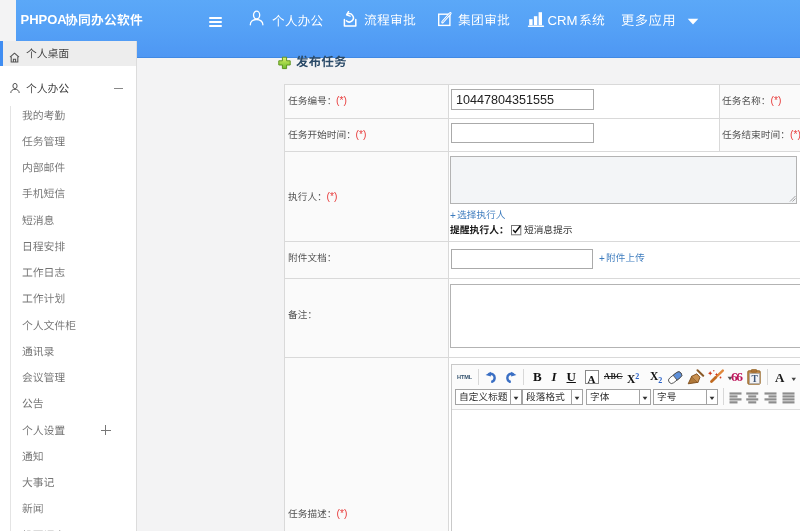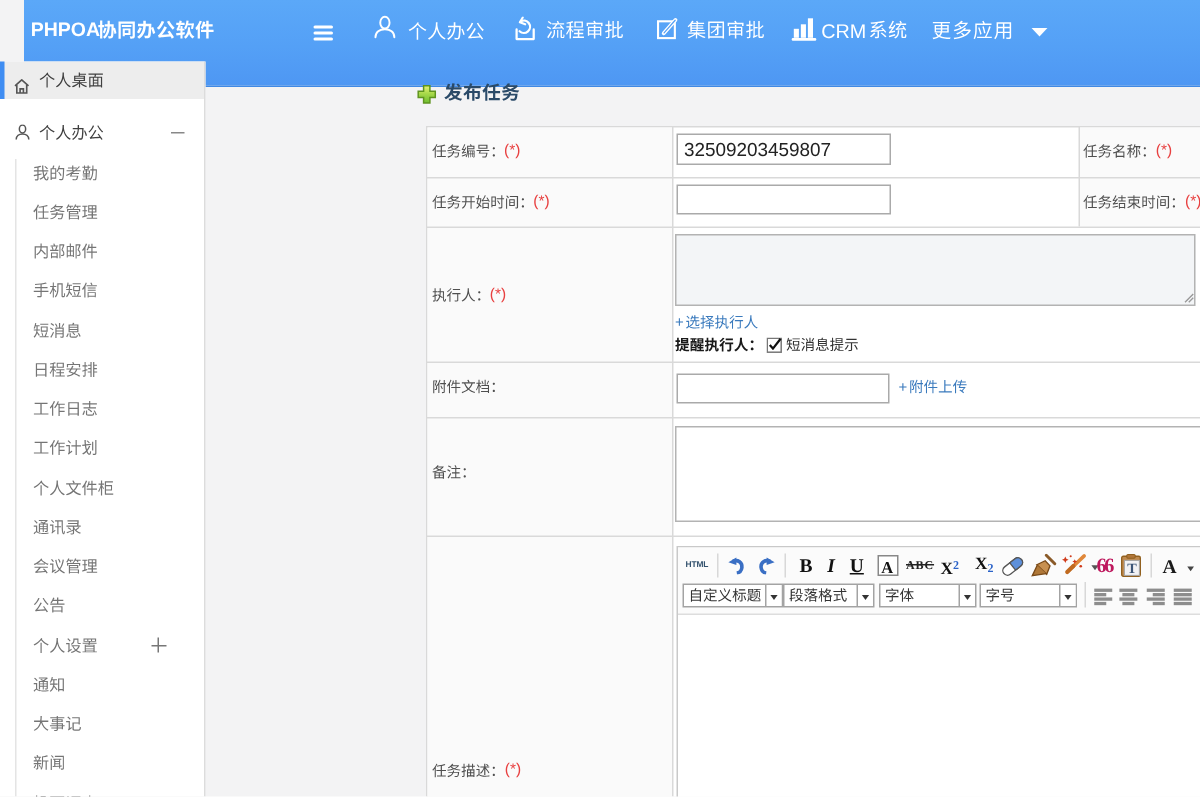--- a/index.html
+++ b/index.html
@@ -146,21 +146,21 @@
 <div class="abs" style="left:284px;top:117.5px;width:516px;height:1px;background:#d9d9d9"></div>
 <div class="abs" style="left:284px;top:151px;width:516px;height:1px;background:#d9d9d9"></div>
 <div class="abs" style="left:284px;top:240.5px;width:516px;height:1px;background:#d9d9d9"></div>
 <div class="abs" style="left:284px;top:277.5px;width:516px;height:1px;background:#d9d9d9"></div>
 <div class="abs" style="left:284px;top:356.5px;width:516px;height:1px;background:#d9d9d9"></div>
 <svg style="position:absolute;left:287.5px;top:93.6px;overflow:visible" width="48.5" height="12.2" viewBox="0 -10.3 48.5 12.2">
     <path fill="#4f4f4f" d="M3.3 -0.3V0.4H9.2V-0.3H6.6V-3.3H9.3V-4H6.6V-6.7C7.4 -6.9 8.3 -7.1 8.9 -7.3L8.4 -7.9C7.2 -7.5 5.1 -7.1 3.3 -6.8C3.3 -6.7 3.5 -6.4 3.5 -6.2C4.2 -6.3 5 -6.4 5.8 -6.6V-4H2.9V-3.3H5.8V-0.3ZM2.9 -8.1C2.3 -6.6 1.3 -5.1 0.2 -4.2C0.3 -4 0.6 -3.6 0.7 -3.5C1 -3.8 1.4 -4.3 1.8 -4.8V0.8H2.5V-5.8C2.9 -6.5 3.3 -7.2 3.6 -7.9Z M14 -3.7C14 -3.3 13.9 -3 13.8 -2.7H10.9V-2.1H13.6C13.1 -0.8 12 -0.2 10.3 0.1C10.4 0.3 10.6 0.6 10.7 0.8C12.6 0.3 13.8 -0.5 14.4 -2.1H17.3C17.2 -0.8 17 -0.2 16.8 -0C16.7 0 16.5 0.1 16.3 0.1C16.1 0.1 15.5 0 14.9 -0C15 0.2 15.1 0.4 15.1 0.6C15.7 0.7 16.2 0.7 16.5 0.7C16.9 0.6 17.1 0.6 17.3 0.4C17.7 0.1 17.9 -0.6 18.1 -2.4C18.1 -2.5 18.1 -2.7 18.1 -2.7H14.6C14.7 -3 14.7 -3.3 14.8 -3.6ZM16.9 -6.5C16.4 -5.9 15.6 -5.5 14.6 -5.1C13.9 -5.4 13.3 -5.9 12.8 -6.4L13 -6.5ZM13.4 -8.2C12.9 -7.3 11.9 -6.3 10.6 -5.6C10.7 -5.5 10.9 -5.2 11 -5.1C11.5 -5.3 12 -5.7 12.4 -6C12.8 -5.5 13.2 -5.1 13.8 -4.8C12.7 -4.5 11.4 -4.2 10.1 -4.1C10.3 -3.9 10.4 -3.6 10.4 -3.5C11.9 -3.6 13.3 -3.9 14.6 -4.4C15.8 -4 17.1 -3.7 18.6 -3.6C18.7 -3.8 18.9 -4.1 19 -4.2C17.7 -4.3 16.5 -4.5 15.5 -4.8C16.6 -5.3 17.5 -6 18.1 -6.9L17.6 -7.2L17.5 -7.1H13.6C13.8 -7.4 14 -7.7 14.2 -8Z M19.8 -0.5 20 0.1C20.8 -0.2 21.8 -0.6 22.8 -1L22.6 -1.6C21.6 -1.2 20.5 -0.8 19.8 -0.5ZM20 -4.1C20.1 -4.2 20.4 -4.2 21.4 -4.4C21 -3.7 20.7 -3.2 20.5 -3.1C20.2 -2.7 20 -2.4 19.8 -2.4C19.9 -2.2 20 -1.9 20.1 -1.8C20.2 -1.9 20.5 -2 22.7 -2.5C22.7 -2.6 22.6 -2.9 22.6 -3.1L21 -2.7C21.7 -3.6 22.4 -4.7 22.9 -5.8L22.3 -6.1C22.2 -5.8 22 -5.4 21.8 -5L20.7 -4.9C21.2 -5.8 21.8 -6.8 22.2 -7.9L21.5 -8.1C21.1 -7 20.5 -5.7 20.3 -5.4C20.1 -5 19.9 -4.8 19.8 -4.8C19.8 -4.6 20 -4.2 20 -4.1ZM25.5 -3.4V-2H24.6V-3.4ZM25.9 -3.4H26.6V-2H25.9ZM24.1 -4V0.7H24.6V-1.4H25.5V0.5H25.9V-1.4H26.6V0.4H27.1V-1.4H27.8V0.1C27.8 0.1 27.8 0.2 27.8 0.2C27.7 0.2 27.5 0.2 27.3 0.2C27.4 0.3 27.4 0.5 27.5 0.7C27.8 0.7 28 0.7 28.2 0.6C28.4 0.5 28.4 0.3 28.4 0.1V-4L27.8 -4ZM27.1 -3.4H27.8V-2H27.1ZM25.3 -8C25.4 -7.7 25.6 -7.4 25.7 -7.1H23.4V-5C23.4 -3.5 23.3 -1.3 22.4 0.2C22.6 0.3 22.9 0.5 23 0.6C23.9 -1 24.1 -3.2 24.1 -4.8H28.3V-7.1H26.5C26.4 -7.4 26.2 -7.9 25.9 -8.2ZM24.1 -6.5H27.6V-5.4H24.1Z M31.6 -7.1H36.2V-5.8H31.6ZM30.9 -7.8V-5.1H37V-7.8ZM29.7 -4.3V-3.6H31.7C31.5 -3 31.3 -2.3 31.1 -1.9H36.2C36 -0.7 35.8 -0.2 35.5 0C35.4 0.1 35.3 0.1 35.1 0.1C34.8 0.1 34.1 0.1 33.4 0C33.5 0.2 33.6 0.5 33.7 0.7C34.3 0.8 35 0.8 35.3 0.7C35.7 0.7 35.9 0.7 36.1 0.5C36.5 0.2 36.7 -0.6 37 -2.2C37 -2.3 37 -2.5 37 -2.5H32.2L32.5 -3.6H38.2V-4.3Z M41.2 -4.7C41.6 -4.7 42 -5 42 -5.4C42 -5.9 41.6 -6.2 41.2 -6.2C40.8 -6.2 40.5 -5.9 40.5 -5.4C40.5 -5 40.8 -4.7 41.2 -4.7ZM41.2 0C41.6 0 42 -0.3 42 -0.7C42 -1.1 41.6 -1.4 41.2 -1.4C40.8 -1.4 40.5 -1.1 40.5 -0.7C40.5 -0.3 40.8 0 41.2 0Z"></path>
   </svg>
 <span class="abs" style="left:336px;top:94.5px;font-size:10.3px;color:#e84040">(*)</span>
 <div class="abs" style="left:450.5px;top:89px;width:143px;height:21px;border:1px solid #aaa;background:#fff"></div>
-<span class="abs" style="left:456px;top:93px;font-size:12.6px;color:#222">32509203459807</span>
+<span class="abs" style="left:456px;top:93px;font-size:12.6px;color:#222">10447804351555</span>
 <svg style="position:absolute;left:722px;top:94.1px;overflow:visible" width="48.5" height="12.2" viewBox="0 -10.3 48.5 12.2">
     <path fill="#4f4f4f" d="M3.3 -0.3V0.4H9.2V-0.3H6.6V-3.3H9.3V-4H6.6V-6.7C7.4 -6.9 8.3 -7.1 8.9 -7.3L8.4 -7.9C7.2 -7.5 5.1 -7.1 3.3 -6.8C3.3 -6.7 3.5 -6.4 3.5 -6.2C4.2 -6.3 5 -6.4 5.8 -6.6V-4H2.9V-3.3H5.8V-0.3ZM2.9 -8.1C2.3 -6.6 1.3 -5.1 0.2 -4.2C0.3 -4 0.6 -3.6 0.7 -3.5C1 -3.8 1.4 -4.3 1.8 -4.8V0.8H2.5V-5.8C2.9 -6.5 3.3 -7.2 3.6 -7.9Z M14 -3.7C14 -3.3 13.9 -3 13.8 -2.7H10.9V-2.1H13.6C13.1 -0.8 12 -0.2 10.3 0.1C10.4 0.3 10.6 0.6 10.7 0.8C12.6 0.3 13.8 -0.5 14.4 -2.1H17.3C17.2 -0.8 17 -0.2 16.8 -0C16.7 0 16.5 0.1 16.3 0.1C16.1 0.1 15.5 0 14.9 -0C15 0.2 15.1 0.4 15.1 0.6C15.7 0.7 16.2 0.7 16.5 0.7C16.9 0.6 17.1 0.6 17.3 0.4C17.7 0.1 17.9 -0.6 18.1 -2.4C18.1 -2.5 18.1 -2.7 18.1 -2.7H14.6C14.7 -3 14.7 -3.3 14.8 -3.6ZM16.9 -6.5C16.4 -5.9 15.6 -5.5 14.6 -5.1C13.9 -5.4 13.3 -5.9 12.8 -6.4L13 -6.5ZM13.4 -8.2C12.9 -7.3 11.9 -6.3 10.6 -5.6C10.7 -5.5 10.9 -5.2 11 -5.1C11.5 -5.3 12 -5.7 12.4 -6C12.8 -5.5 13.2 -5.1 13.8 -4.8C12.7 -4.5 11.4 -4.2 10.1 -4.1C10.3 -3.9 10.4 -3.6 10.4 -3.5C11.9 -3.6 13.3 -3.9 14.6 -4.4C15.8 -4 17.1 -3.7 18.6 -3.6C18.7 -3.8 18.9 -4.1 19 -4.2C17.7 -4.3 16.5 -4.5 15.5 -4.8C16.6 -5.3 17.5 -6 18.1 -6.9L17.6 -7.2L17.5 -7.1H13.6C13.8 -7.4 14 -7.7 14.2 -8Z M22 -5.1C22.4 -4.8 23 -4.3 23.4 -3.9C22.3 -3.3 21.1 -2.9 19.9 -2.6C20 -2.5 20.2 -2.2 20.2 -2C20.8 -2.1 21.3 -2.3 21.8 -2.5V0.8H22.6V0.3H26.9V0.8H27.6V-3.3H23.8C25.4 -4.2 26.8 -5.4 27.6 -6.9L27.1 -7.2L27 -7.2H23.5C23.8 -7.4 24 -7.7 24.2 -8L23.3 -8.2C22.8 -7.2 21.7 -6.2 20.1 -5.4C20.2 -5.3 20.5 -5 20.6 -4.9C21.5 -5.3 22.3 -5.9 22.9 -6.5H26.5C25.9 -5.7 25.1 -4.9 24.1 -4.3C23.7 -4.7 23 -5.2 22.5 -5.5ZM26.9 -0.4H22.6V-2.6H26.9Z M34.1 -4.4C33.8 -3.2 33.5 -1.9 32.9 -1.2C33.1 -1.1 33.4 -0.9 33.5 -0.8C34 -1.6 34.5 -2.9 34.7 -4.2ZM36.7 -4.3C37.1 -3.2 37.5 -1.8 37.7 -0.9L38.3 -1.1C38.2 -2 37.8 -3.4 37.3 -4.5ZM34.3 -8.1C34 -6.9 33.6 -5.7 33.1 -4.8V-5.4H31.8V-7.1C32.3 -7.2 32.7 -7.3 33.1 -7.5L32.6 -8.1C31.9 -7.8 30.7 -7.5 29.7 -7.3C29.8 -7.1 29.9 -6.9 29.9 -6.7C30.3 -6.8 30.7 -6.9 31.1 -6.9V-5.4H29.6V-4.7H31C30.7 -3.6 30 -2.3 29.4 -1.6C29.5 -1.5 29.7 -1.2 29.8 -1C30.3 -1.6 30.7 -2.5 31.1 -3.5V0.8H31.8V-3.6C32.1 -3.2 32.5 -2.6 32.6 -2.3L33.1 -2.9C32.9 -3.2 32.1 -4 31.8 -4.3V-4.7H33L32.9 -4.6C33.1 -4.5 33.4 -4.4 33.5 -4.2C33.9 -4.8 34.2 -5.4 34.5 -6.2H35.4V-0.1C35.4 0 35.4 0 35.3 0C35.1 0.1 34.7 0.1 34.3 0C34.4 0.2 34.5 0.5 34.5 0.7C35.1 0.7 35.5 0.7 35.8 0.6C36.1 0.5 36.2 0.3 36.2 -0.1V-6.2H37.5C37.3 -5.8 37.1 -5.4 37 -5.1L37.6 -4.9C37.9 -5.5 38.2 -6.2 38.4 -6.8L37.9 -6.9L37.8 -6.9H34.7C34.8 -7.2 34.9 -7.6 35 -8Z M41.2 -4.7C41.6 -4.7 42 -5 42 -5.4C42 -5.9 41.6 -6.2 41.2 -6.2C40.8 -6.2 40.5 -5.9 40.5 -5.4C40.5 -5 40.8 -4.7 41.2 -4.7ZM41.2 0C41.6 0 42 -0.3 42 -0.7C42 -1.1 41.6 -1.4 41.2 -1.4C40.8 -1.4 40.5 -1.1 40.5 -0.7C40.5 -0.3 40.8 0 41.2 0Z"></path>
   </svg>
 <span class="abs" style="left:770.5px;top:95px;font-size:10.3px;color:#e84040">(*)</span>
 <svg style="position:absolute;left:287.5px;top:127.6px;overflow:visible" width="67.9" height="12.2" viewBox="0 -10.3 67.9 12.2">
     <path fill="#4f4f4f" d="M3.3 -0.3V0.4H9.2V-0.3H6.6V-3.3H9.3V-4H6.6V-6.7C7.4 -6.9 8.3 -7.1 8.9 -7.3L8.4 -7.9C7.2 -7.5 5.1 -7.1 3.3 -6.8C3.3 -6.7 3.5 -6.4 3.5 -6.2C4.2 -6.3 5 -6.4 5.8 -6.6V-4H2.9V-3.3H5.8V-0.3ZM2.9 -8.1C2.3 -6.6 1.3 -5.1 0.2 -4.2C0.3 -4 0.6 -3.6 0.7 -3.5C1 -3.8 1.4 -4.3 1.8 -4.8V0.8H2.5V-5.8C2.9 -6.5 3.3 -7.2 3.6 -7.9Z M14 -3.7C14 -3.3 13.9 -3 13.8 -2.7H10.9V-2.1H13.6C13.1 -0.8 12 -0.2 10.3 0.1C10.4 0.3 10.6 0.6 10.7 0.8C12.6 0.3 13.8 -0.5 14.4 -2.1H17.3C17.2 -0.8 17 -0.2 16.8 -0C16.7 0 16.5 0.1 16.3 0.1C16.1 0.1 15.5 0 14.9 -0C15 0.2 15.1 0.4 15.1 0.6C15.7 0.7 16.2 0.7 16.5 0.7C16.9 0.6 17.1 0.6 17.3 0.4C17.7 0.1 17.9 -0.6 18.1 -2.4C18.1 -2.5 18.1 -2.7 18.1 -2.7H14.6C14.7 -3 14.7 -3.3 14.8 -3.6ZM16.9 -6.5C16.4 -5.9 15.6 -5.5 14.6 -5.1C13.9 -5.4 13.3 -5.9 12.8 -6.4L13 -6.5ZM13.4 -8.2C12.9 -7.3 11.9 -6.3 10.6 -5.6C10.7 -5.5 10.9 -5.2 11 -5.1C11.5 -5.3 12 -5.7 12.4 -6C12.8 -5.5 13.2 -5.1 13.8 -4.8C12.7 -4.5 11.4 -4.2 10.1 -4.1C10.3 -3.9 10.4 -3.6 10.4 -3.5C11.9 -3.6 13.3 -3.9 14.6 -4.4C15.8 -4 17.1 -3.7 18.6 -3.6C18.7 -3.8 18.9 -4.1 19 -4.2C17.7 -4.3 16.5 -4.5 15.5 -4.8C16.6 -5.3 17.5 -6 18.1 -6.9L17.6 -7.2L17.5 -7.1H13.6C13.8 -7.4 14 -7.7 14.2 -8Z M25.7 -6.8V-4.1H23V-4.5V-6.8ZM19.9 -4.1V-3.4H22.2C22.1 -2 21.6 -0.7 19.9 0.3C20.1 0.4 20.4 0.6 20.5 0.8C22.3 -0.3 22.8 -1.8 22.9 -3.4H25.7V0.8H26.4V-3.4H28.6V-4.1H26.4V-6.8H28.3V-7.5H20.3V-6.8H22.2V-4.5L22.2 -4.1Z M33.6 -3.2V0.8H34.3V0.3H37.2V0.8H37.9V-3.2ZM34.3 -0.3V-2.5H37.2V-0.3ZM33.3 -3.9C33.5 -4.1 34 -4.1 37.6 -4.4C37.7 -4.1 37.8 -3.9 37.9 -3.7L38.5 -4C38.2 -4.8 37.5 -5.9 36.9 -6.7L36.3 -6.5C36.6 -6 36.9 -5.5 37.2 -5L34.1 -4.8C34.8 -5.7 35.4 -6.8 35.9 -7.9L35.2 -8.2C34.7 -6.9 33.9 -5.6 33.6 -5.3C33.4 -4.9 33.2 -4.7 33 -4.7C33.1 -4.5 33.2 -4.1 33.3 -3.9ZM31.1 -5.5H32.2C32 -4.2 31.8 -3.2 31.5 -2.3C31.2 -2.6 30.8 -2.9 30.5 -3.1C30.7 -3.8 30.9 -4.6 31.1 -5.5ZM29.7 -2.8C30.2 -2.5 30.7 -2.1 31.2 -1.7C30.8 -0.8 30.2 -0.2 29.5 0.2C29.6 0.3 29.8 0.6 29.9 0.8C30.7 0.3 31.3 -0.3 31.7 -1.2C32.1 -0.8 32.4 -0.5 32.6 -0.2L33.1 -0.8C32.8 -1.1 32.5 -1.5 32 -1.9C32.5 -3 32.8 -4.3 32.9 -6.1L32.4 -6.2L32.3 -6.2H31.2C31.3 -6.8 31.4 -7.5 31.5 -8.1L30.8 -8.1C30.8 -7.5 30.7 -6.8 30.5 -6.2H29.5V-5.5H30.4C30.2 -4.5 30 -3.5 29.7 -2.8Z M43.4 -4.4C43.9 -3.6 44.6 -2.6 44.9 -2L45.5 -2.4C45.2 -3 44.5 -4 44 -4.7ZM41.9 -3.9V-1.7H40.3V-3.9ZM41.9 -4.5H40.3V-6.7H41.9ZM39.6 -7.3V-0.2H40.3V-1H42.6V-7.3ZM46.2 -8.1V-6.2H43.1V-5.5H46.2V-0.3C46.2 -0.1 46.1 -0.1 45.9 -0.1C45.7 -0 45 -0 44.3 -0.1C44.4 0.1 44.5 0.5 44.5 0.7C45.5 0.7 46.1 0.7 46.5 0.5C46.8 0.4 46.9 0.2 46.9 -0.3V-5.5H48.1V-6.2H46.9V-8.1Z M49.4 -6V0.8H50.1V-6ZM49.5 -7.7C50 -7.2 50.5 -6.6 50.7 -6.2L51.3 -6.6C51.1 -7 50.5 -7.6 50.1 -8ZM52.2 -2.9H54.5V-1.6H52.2ZM52.2 -4.8H54.5V-3.5H52.2ZM51.5 -5.4V-1H55.2V-5.4ZM51.9 -7.6V-6.9H56.6V-0.1C56.6 0 56.6 0.1 56.4 0.1C56.3 0.1 55.9 0.1 55.5 0.1C55.6 0.2 55.7 0.6 55.7 0.7C56.3 0.7 56.8 0.7 57 0.6C57.3 0.5 57.4 0.3 57.4 -0.1V-7.6Z M60.6 -4.7C61 -4.7 61.4 -5 61.4 -5.4C61.4 -5.9 61 -6.2 60.6 -6.2C60.2 -6.2 59.9 -5.9 59.9 -5.4C59.9 -5 60.2 -4.7 60.6 -4.7ZM60.6 0C61 0 61.4 -0.3 61.4 -0.7C61.4 -1.1 61 -1.4 60.6 -1.4C60.2 -1.4 59.9 -1.1 59.9 -0.7C59.9 -0.3 60.2 0 60.6 0Z"></path>
   </svg>
 <span class="abs" style="left:355.5px;top:128.5px;font-size:10.3px;color:#e84040">(*)</span>
 <div class="abs" style="left:450.5px;top:123px;width:143px;height:20px;border:1px solid #aaa;background:#fff"></div>
 <svg style="position:absolute;left:722px;top:128.1px;overflow:visible" width="67.9" height="12.2" viewBox="0 -10.3 67.9 12.2">

